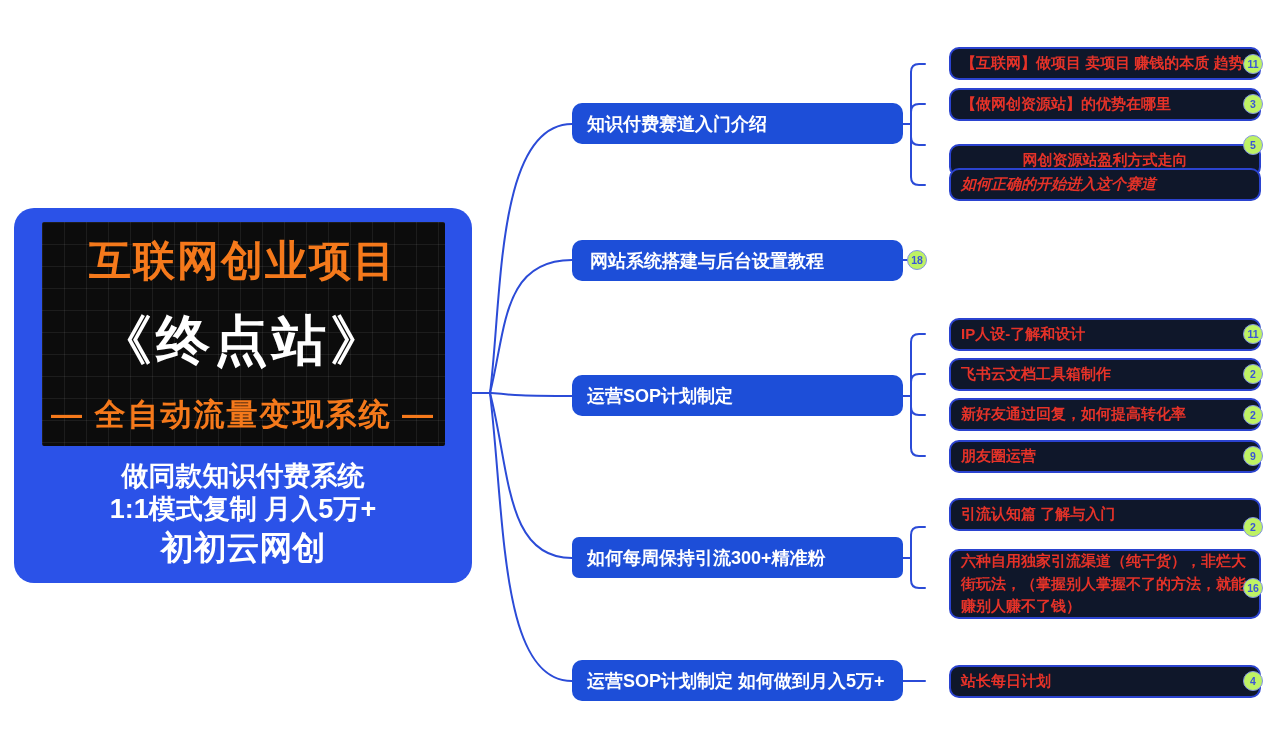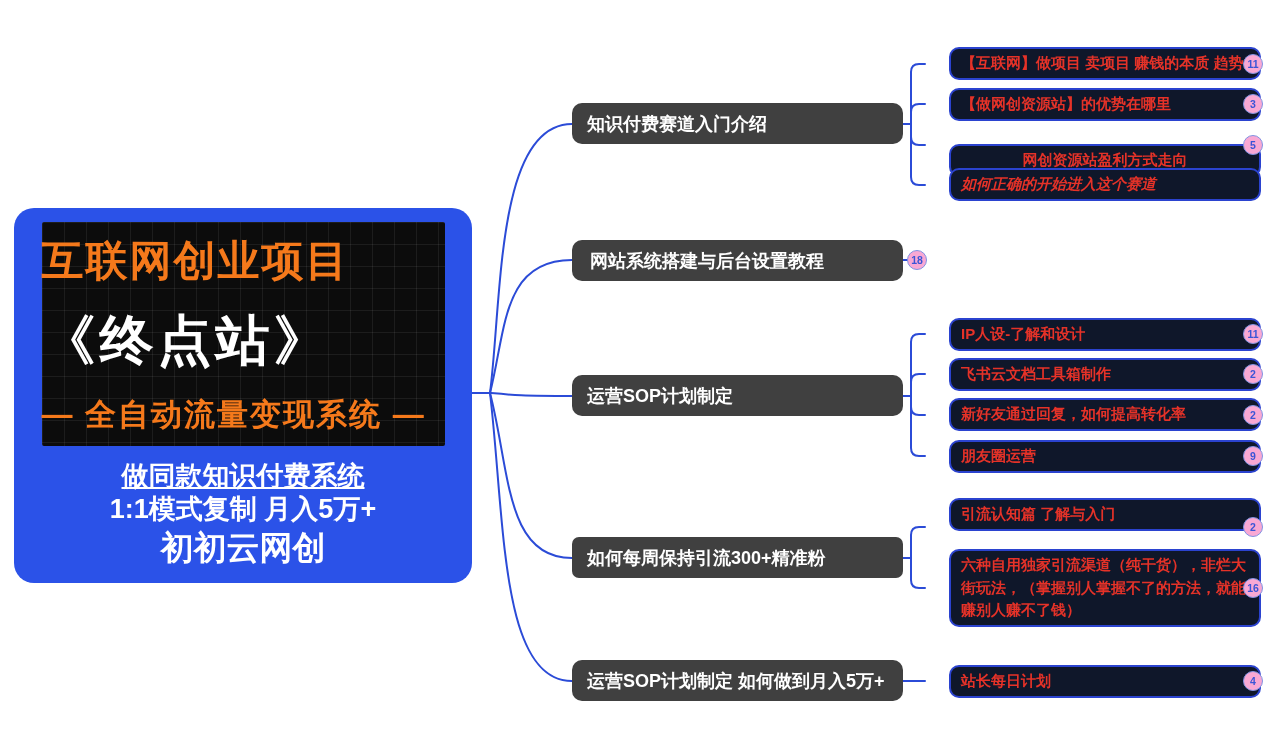--- a/index.html
+++ b/index.html
@@ -16,55 +16,55 @@
     position:absolute; left:14px; top:208px; width:458px; height:375px;
     background:#2b52e8; border-radius:20px; padding:14px 0;
     display:flex; flex-direction:column; align-items:center;
   }
   .banner {
     width:403px; height:224px; background:#0c0c0c; border-radius:2px;
     background-image:
       linear-gradient(rgba(255,255,255,.07) 1px, transparent 1px),
       linear-gradient(90deg, rgba(255,255,255,.07) 1px, transparent 1px);
     background-size:22px 22px;
-    display:flex; flex-direction:column; align-items:flex-start; justify-content:center; gap:16px;
+    display:flex; flex-direction:column; align-items:center; justify-content:center; gap:16px;
   }
   .banner-l1 { color:#f5791b; font-size:42px; font-weight:bold; letter-spacing:2px; }
   .banner-l2 { color:#ffffff; font-size:54px; font-weight:bold; letter-spacing:4px; }
   .banner-l3 { color:#f5791b; font-size:31px; font-weight:bold; letter-spacing:2px; }
   .root-sub { margin-top:14px; text-align:center; color:#ffffff; font-weight:bold; line-height:1.22; }
-  .root-sub .s1 { font-size:27px;text-decoration:underline; }
+  .root-sub .s1 { font-size:27px; }
   .root-sub .s2 { font-size:27px; }
   .root-sub .s3 { font-size:33px; margin-top:2px; }
 
   
   .bnode {
     position:absolute; left:572px; width:331px; height:41px;
-    background:#404040; border-radius:10px; color:#ffffff;
+    background:#1d4ed8; border-radius:10px; color:#ffffff;
     font-size:18px; font-weight:bold; display:flex; align-items:center;
     padding:0 15px; white-space:nowrap;
   }
 
   
   .cnode {
     position:absolute; left:925px; width:312px;
     background:#0f172a; border:2px solid #2b43cf; border-radius:10px;
     color:#e53228; font-size:15px; font-weight:bold;
     display:flex; align-items:center; padding:0 10px; white-space:nowrap;
     height:33px;
     margin-left:24px;
   }
   .cnode.multi {
-    height:78px; white-space:normal; line-height:1.5; padding:4px 10px;border-radius:10px;
+    height:70px; white-space:normal; line-height:1.5; padding:4px 10px;border-radius:10px;
   }
 
   
   .badge {
     position:absolute; width:20px; height:20px; border-radius:50%;
-    background:#f9a8d4; border:1.5px solid #8193e2; color:#3b55d6;
+    background:#bef264; border:1.5px solid #8193e2; color:#3b55d6;
     font-size:10.5px; font-weight:bold; display:flex; align-items:center; justify-content:center;
   }
 </style>
 </head>
 <body>
 
 <div class="canvas">
 
   <svg class="edges" viewBox="0 0 1278 750">
 

